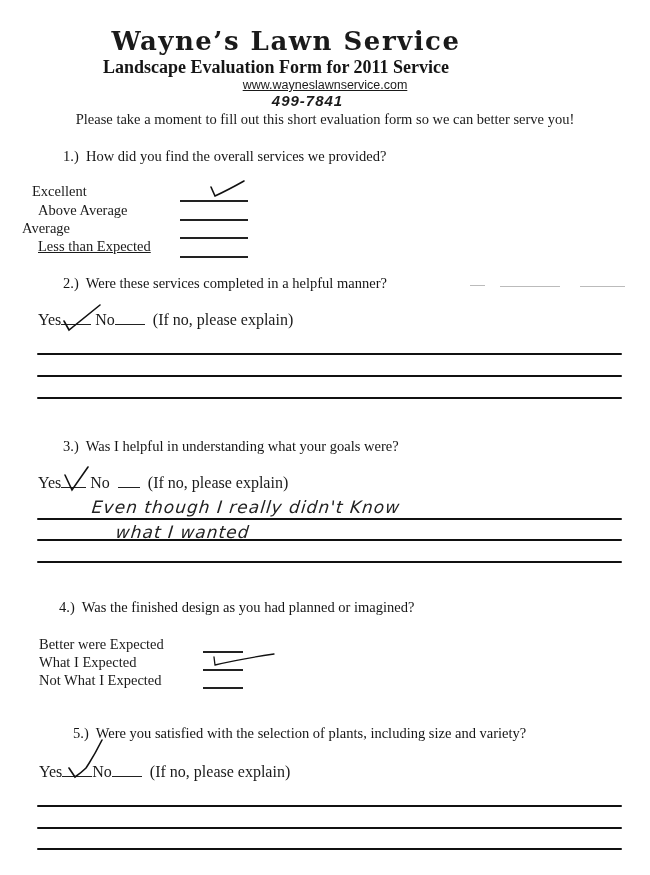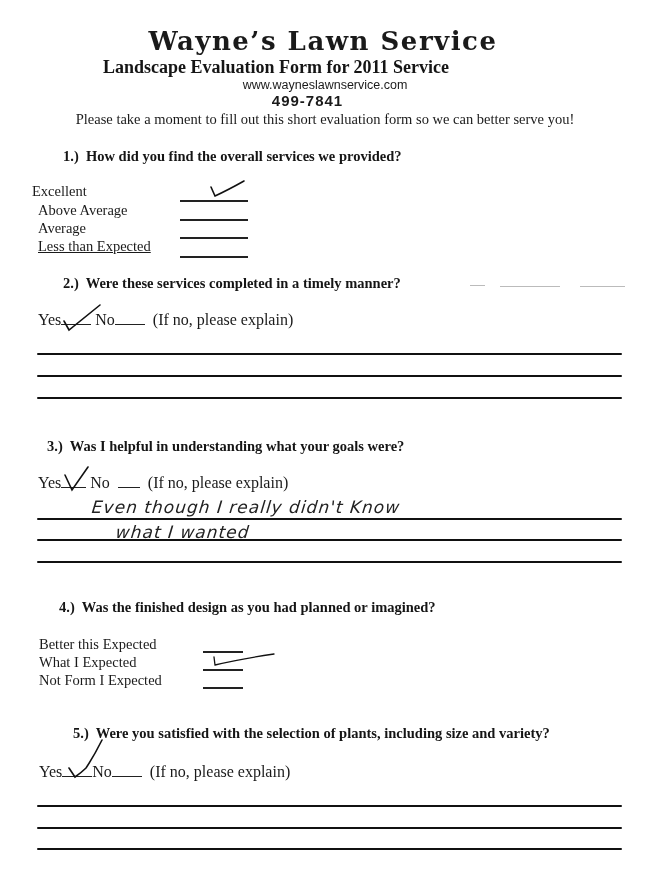--- a/index.html
+++ b/index.html
@@ -1,26 +1,26 @@
 <!DOCTYPE html>
 <html><head>
   <meta charset="utf-8">
   <style>
     * { margin: 0; padding: 0; box-sizing: border-box; }
     html, body { width: 650px; height: 875px; background: #ffffff; overflow: hidden; }
     body { position: relative; color: #111; font-family: "Liberation Serif", "DejaVu Serif", serif; }
     .abs { position: absolute; }
 
-    .company { top: 26px; left: 0; width: 572px; text-align: center; font-size: 26px; font-weight: bold; letter-spacing: 1.5px; font-family: "DejaVu Serif", serif; color: #1a1a1a; margin-left: 37px; }
+    .company { top: 26px; left: 0; width: 572px; text-align: center; font-size: 26px; font-weight: bold; letter-spacing: 1.5px; font-family: "DejaVu Serif", serif; color: #1a1a1a; }
     .subtitle { top: 57px; left: 0; width: 552px; text-align: center; font-size: 18px; font-weight: bold; color: #151515; }
-    .website { top: 78px; left: 0; width: 650px; text-align: center; font-size: 12.5px; font-family: "Liberation Sans", sans-serif; color: #1a1a1a; }
-    .phone { top: 92px; left: 0; width: 615px; text-align: center; font-size: 15px; font-weight: bold; font-family: "Liberation Sans", sans-serif; letter-spacing: 1px; color: #1a1a1a; }
+    .website { top: 78px; left: 0; width: 650px; text-align: center; font-size: 12.5px; font-family: "Liberation Sans", sans-serif; text-decoration: underline; color: #1a1a1a; }
+    .phone { top: 92px; left: 0; width: 615px; text-align: center; font-size: 15px; font-weight: bold; font-family: "Liberation Sans", sans-serif; letter-spacing: 1px; color: #1a1a1a; font-style: italic; }
     .intro { top: 111px; left: 0; width: 650px; text-align: center; font-size: 14.5px; color: #1a1a1a; }
 
-    .question { font-size: 14.5px; font-weight: bold; color: #151515; white-space: nowrap; }
+    .question { font-size: 14.5px; font-weight: normal; color: #151515; white-space: nowrap; }
     .opt-label { font-size: 14.5px; color: #1a1a1a; white-space: nowrap; line-height: 18px; }
     .blank { height: 1.5px; background: #222; }
     .yesno { font-size: 16px; color: #1a1a1a; white-space: nowrap; }
     .u { display: inline-block; border-bottom: 1px solid #222; height: 14px; vertical-align: baseline; }
     .rule { left: 37px; width: 585px; height: 2px; background: #111; border-radius: 1px; }
     .hand { font-family: "DejaVu Sans", sans-serif; font-style: italic; font-size: 17px; color: #222; white-space: nowrap; letter-spacing: 1px; transform: skewX(-6deg); }
     .check { overflow: visible; }
     .faint { height: 1px; background: #bbb; }
   </style>
 </head>
@@ -31,70 +31,70 @@
 <div class="abs website">www.wayneslawnservice.com</div>
 <div class="abs phone">499-7841</div>
 <div class="abs intro">Please take a moment to fill out this short evaluation form so we can better serve you!</div>
 
 <div class="abs question" style="top:148px; left:63px;">
   <span>1.)</span>&nbsp;
   <span>How did you find the overall services we provided?</span>
 </div>
 <div class="abs opt-label" style="top:182px; left:32px;">Excellent</div>
 <div class="abs opt-label" style="top:201px; left:38px;">Above Average</div>
-<div class="abs opt-label" style="top:219px; left:38px;">Average</div>
+<div class="abs opt-label" style="top:219px; left:22px;">Average</div>
 <div class="abs opt-label" style="top:237px; left:38px;text-decoration:underline;">Less than Expected</div>
 <div class="abs blank" style="top:200px; left:180px; width:68px;"></div>
 <div class="abs blank" style="top:219px; left:180px; width:68px;"></div>
 <div class="abs blank" style="top:237px; left:180px; width:68px;"></div>
 <div class="abs blank" style="top:256px; left:180px; width:68px;"></div>
 <svg class="abs check" style="top:178px; left:208px;" width="40" height="22">
   <path d="M3 9 L7 18 Q20 12 36 3" fill="none" stroke="#111" stroke-width="1.6" stroke-linecap="round"></path>
 </svg>
 
 <div class="abs question" style="top:275px; left:63px;">
   <span>2.)</span>&nbsp;
-  <span>Were these services completed in a timely manner?</span>
+  <span>Were these services completed in a helpful manner?</span>
 </div>
 <div class="abs faint" style="top:285px; left:470px; width:15px;"></div>
 <div class="abs faint" style="top:286px; left:500px; width:60px;"></div>
 <div class="abs faint" style="top:286px; left:580px; width:45px;"></div>
 <div class="abs yesno" style="top:311px; left:38px;">
   <span>Yes</span><span class="u" style="width:30px;"></span>&nbsp;<span>No</span><span class="u" style="width:30px;"></span>&nbsp;&nbsp;<span>(If no, please explain)</span>
 </div>
 <svg class="abs check" style="top:303px; left:60px;" width="45" height="30">
   <path d="M4 18 L9 27 L40 2" fill="none" stroke="#111" stroke-width="1.6" stroke-linecap="round"></path>
 </svg>
 <div class="abs rule" style="top:353px;"></div>
 <div class="abs rule" style="top:375px;"></div>
 <div class="abs rule" style="top:397px;"></div>
 
-<div class="abs question" style="top:438px; left:47px;">
+<div class="abs question" style="top:438px; left:63px;">
   <span>3.)</span>&nbsp;
   <span>Was I helpful in understanding what your goals were?</span>
 </div>
 <div class="abs yesno" style="top:474px; left:38px;">
   <span>Yes</span><span class="u" style="width:25px;"></span>&nbsp;<span>No</span>&nbsp;&nbsp;<span class="u" style="width:22px;"></span>&nbsp;&nbsp;<span>(If no, please explain)</span>
 </div>
 <svg class="abs check" style="top:465px; left:62px;" width="30" height="28">
   <path d="M3 10 L10 25 L26 2" fill="none" stroke="#111" stroke-width="1.6" stroke-linecap="round"></path>
 </svg>
 <div class="abs hand" style="top:497px; left:92px; width:460px;">Even though I really didn't Know</div>
 <div class="abs rule" style="top:518px;"></div>
 <div class="abs hand" style="top:522px; left:116px;">what I wanted</div>
 <div class="abs rule" style="top:539px;"></div>
 <div class="abs rule" style="top:561px;"></div>
 
 <div class="abs question" style="top:599px; left:59px;">
   <span>4.)</span>&nbsp;
   <span>Was the finished design as you had planned or imagined?</span>
 </div>
-<div class="abs opt-label" style="top:635px; left:39px;">Better this Expected</div>
+<div class="abs opt-label" style="top:635px; left:39px;">Better were Expected</div>
 <div class="abs opt-label" style="top:653px; left:39px;">What I Expected</div>
-<div class="abs opt-label" style="top:671px; left:39px;">Not Form I Expected</div>
+<div class="abs opt-label" style="top:671px; left:39px;">Not What I Expected</div>
 <div class="abs blank" style="top:651px; left:203px; width:40px;"></div>
 <div class="abs blank" style="top:669px; left:203px; width:40px;"></div>
 <div class="abs blank" style="top:687px; left:203px; width:40px;"></div>
 <svg class="abs check" style="top:652px; left:212px;" width="70" height="16">
   <path d="M2 5 L3 13 Q28 7 62 2" fill="none" stroke="#111" stroke-width="1.3" stroke-linecap="round"></path>
 </svg>
 
 <div class="abs question" style="top:725px; left:73px;">
   <span>5.)</span>&nbsp;
   <span>Were you satisfied with the selection of plants, including size and variety?</span>

